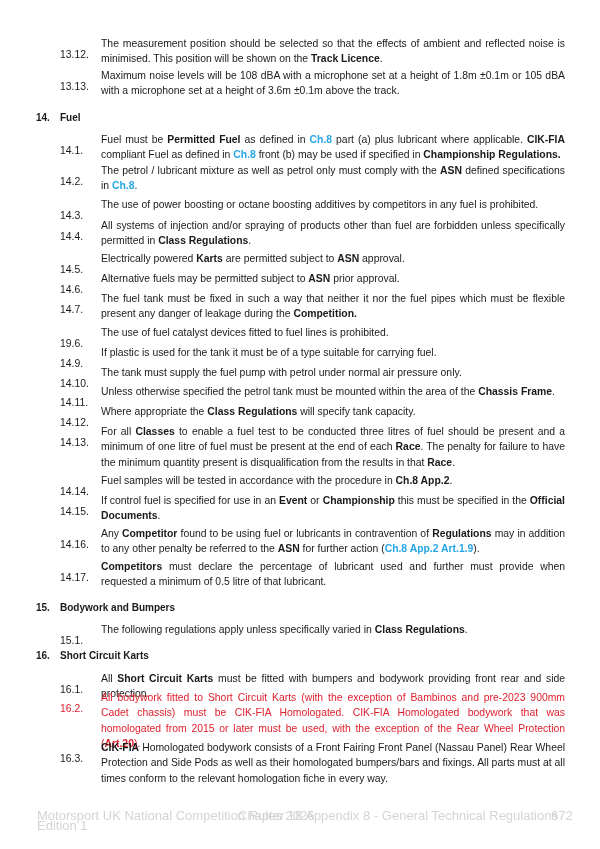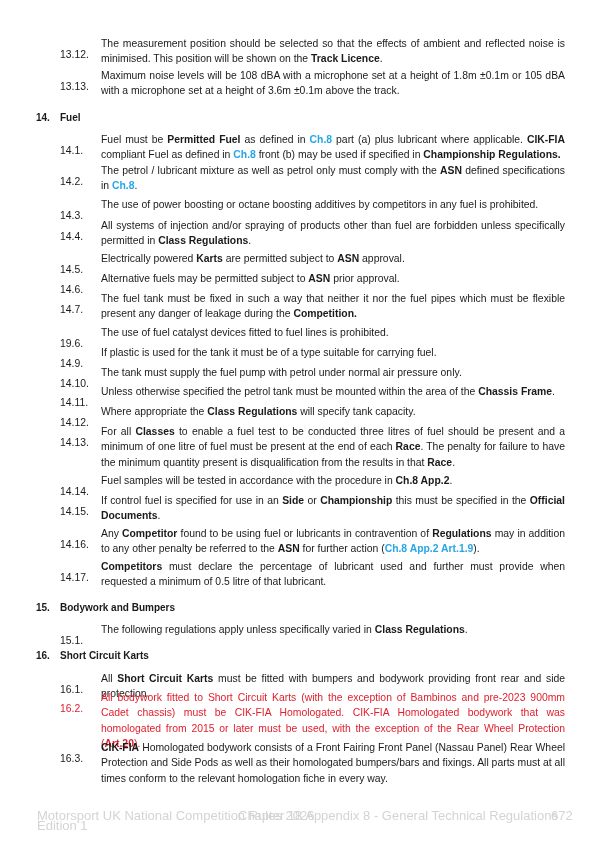--- a/index.html
+++ b/index.html
@@ -102,21 +102,21 @@
     <div class="txt"><span>For all </span><b>Classes</b><span> to enable a fuel test to be conducted three litres of fuel should be present and a minimum of one litre of fuel must be present at the end of each </span><b>Race</b><span>. The penalty for failure to have the minimum quantity present is disqualification from the results in that </span><b>Race</b><span>.</span></div>
   </div>
 
   <div class="item" style="top:473px">
     <span class="num">14.14.</span>
     <div class="txt"><span>Fuel samples will be tested in accordance with the procedure in </span><b>Ch.8 App.2</b><span>.</span></div>
   </div>
 
   <div class="item" style="top:493px">
     <span class="num">14.15.</span>
-    <div class="txt"><span>If control fuel is specified for use in an </span><b>Side</b><span> or </span><b>Championship</b><span> this must be specified in the </span><b>Official Documents</b><span>.</span></div>
+    <div class="txt"><span>If control fuel is specified for use in an </span><b>Event</b><span> or </span><b>Championship</b><span> this must be specified in the </span><b>Official Documents</b><span>.</span></div>
   </div>
 
   <div class="item" style="top:526px">
     <span class="num">14.16.</span>
     <div class="txt"><span>Any </span><b>Competitor</b><span> found to be using fuel or lubricants in contravention of </span><b>Regulations</b><span> may in addition to any other penalty be referred to the </span><b>ASN</b><span> for further action (</span><span class="link">Ch.8 App.2 Art.1.9</span><span>).</span></div>
   </div>
 
   <div class="item" style="top:559px">
     <span class="num">14.17.</span>
     <div class="txt"><b>Competitors</b><span> must declare the percentage of lubricant used and further must provide when requested a minimum of 0.5 litre of that lubricant.</span></div>

